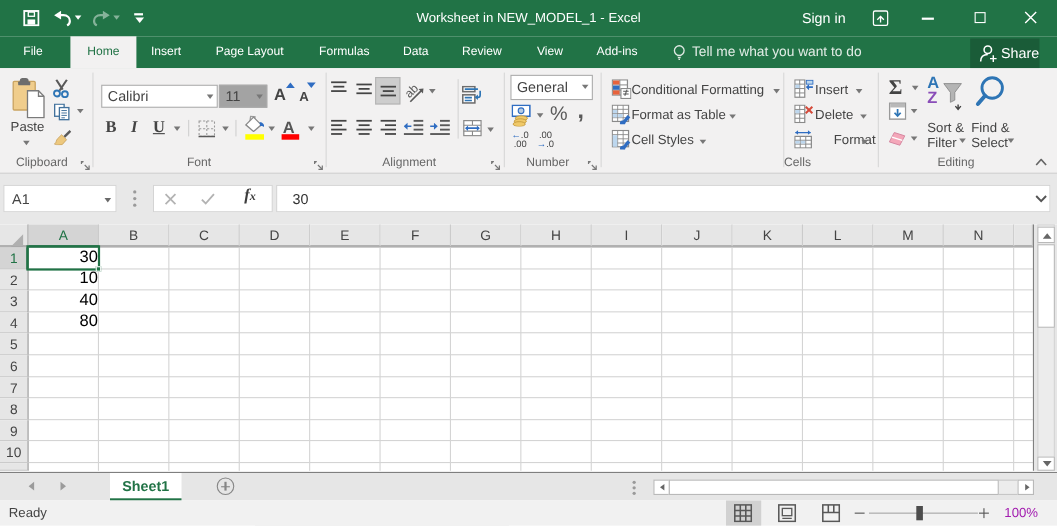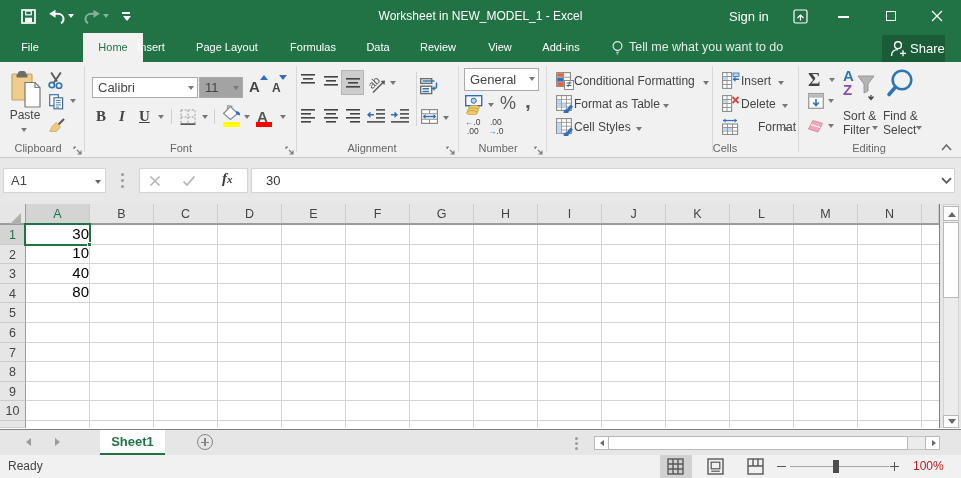--- a/index.html
+++ b/index.html
@@ -8,21 +8,21 @@
   .abs { position:absolute; }
 
   
   #titlebar { position:absolute; left:0; top:0; width:961px; height:33px; background:#217346; color:#fff; }
   #title { position:absolute; left:0; top:0; width:961px; text-align:center; line-height:33px; font-size:12px; color:#fff; }
   .tbtxt { position:absolute; top:0; line-height:33px; font-size:13px; color:#fff; }
 
   
   #tabrow { position:absolute; left:0; top:33px; width:961px; height:29px; background:#217346; }
   .rtab { position:absolute; top:0; height:29px; line-height:29px; font-size:11px; color:#fff; text-align:center; }
-  #tab-home { background:#f2f1f1; color:#217346;margin-left:19px; }
+  #tab-home { background:#f2f1f1; color:#217346; }
   #tellme { position:absolute; top:0; height:29px; line-height:29px; font-size:12.5px; color:#e2ece6; }
   #share { position:absolute; left:882px; top:2px; width:63px; height:27px; background:#1a5c38; color:#fff; font-size:13px; line-height:27px; }
 
   
   #ribbon { position:absolute; left:0; top:62px; width:961px; height:96px; background:#f2f1f1; border-bottom:1px solid #c9c9c9; }
   .gsep { position:absolute; top:4px; height:86px; width:1px; background:#d8d8d8; }
   .glabel { position:absolute; top:80px; height:14px; font-size:11px; color:#666; text-align:center; }
   .rbtxt { position:absolute; font-size:12px; color:#444; white-space:nowrap; }
 
   
@@ -524,14 +524,14 @@
   <svg class="abs" style="left:747px;top:3px;" width="17" height="17" viewBox="0 0 17 17">
     <rect x="1" y="1" width="15" height="15" fill="none" stroke="#585858" stroke-width="1.4"></rect>
     <path d="M6 1 V8 M11 1 V8 M1 8 H16" stroke="#585858" stroke-width="1.4"></path>
   </svg>
 
   <div class="abs" style="left:777px;top:10.5px;width:9px;height:1.8px;background:#555;"></div>
   <div class="abs" style="left:790px;top:11px;width:99px;height:1px;background:#a6a6a6;"></div>
   <div class="abs" style="left:833px;top:5px;width:6px;height:13px;background:#4d4d4d;"></div>
   <div class="abs" style="left:890px;top:10.5px;width:9px;height:1.8px;background:#555;"></div>
   <div class="abs" style="left:893.5px;top:7px;width:1.8px;height:9px;background:#555;"></div>
-  <div style="position:absolute;left:913px;top:0;line-height:23px;font-size:12px;color:#b91c1c;text-align:center;">100%</div>
+  <div style="position:absolute;left:913px;top:0;line-height:23px;font-size:12px;color:#a21caf;text-align:center;">100%</div>
 </div>
 
 </body></html>

